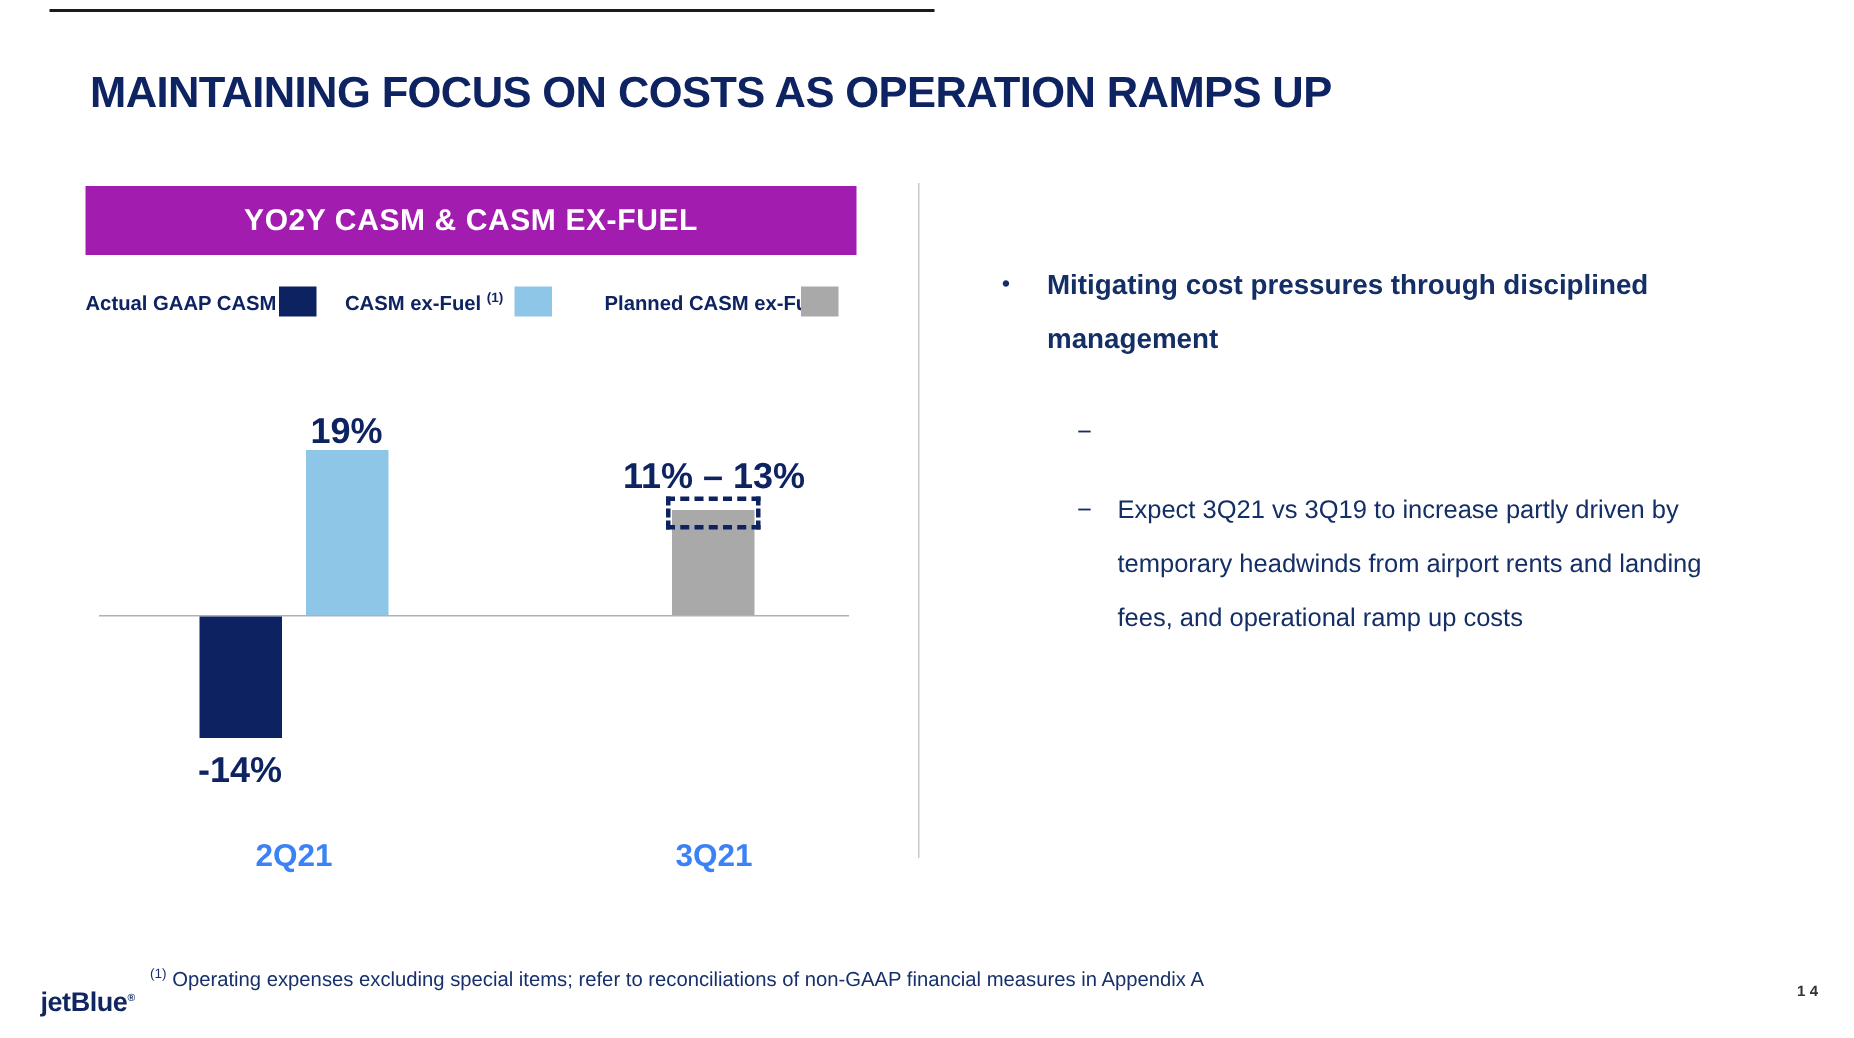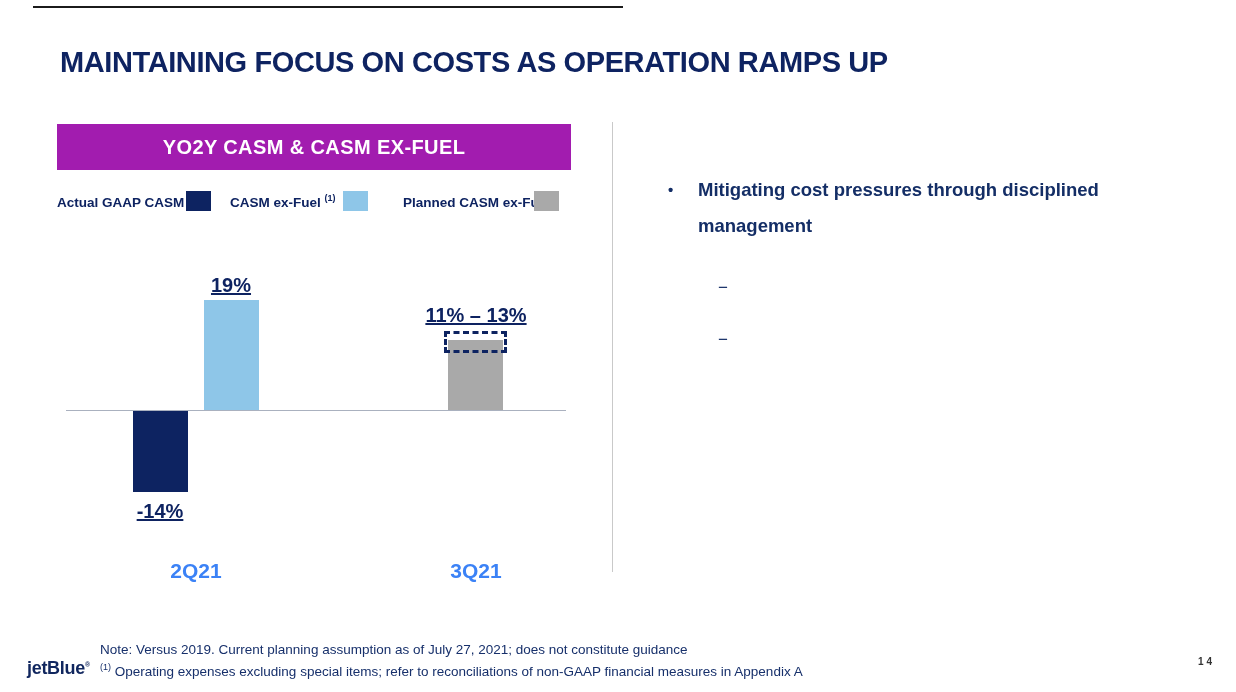--- a/index.html
+++ b/index.html
@@ -30,21 +30,21 @@
   .axis-line { position:absolute; left:66px; top:410px; width:500px; height:1px; background:#aab1bf; }
   .bar { position:absolute; width:55px; background:#999; }
   .bar-navy { left:133px; }
   .bar-blue { left:204px; }
   .bar-gray { left:448px; }
   .range-box {
     position:absolute; left:444px; top:331px; width:63px; height:22px;
     border:3px dashed #0d2361; box-sizing:border-box; background:transparent;
   }
   .val-label {
-    position:absolute; font-size:20px; font-weight:bold; color:#0e2361; text-align:center; white-space:nowrap;text-decoration:underline;
+    position:absolute; font-size:24px; font-weight:bold; color:#0e2361; text-align:center; white-space:nowrap;
   }
   .lbl-19    { left:181px; top:274px; width:100px; }
   .lbl-neg14 { left:110px; top:500px; width:100px; }
   .lbl-range { left:406px; top:304px; width:140px; }
   .cat-label {
     position:absolute; top:559px; width:100px; font-size:21px; font-weight:bold;
     color:#3b82f6; text-align:center;
   }
   .cat0 { left:146px; } .cat1 { left:426px; }
   .divider { position:absolute; left:612px; top:122px; width:1px; height:450px; background:#c9c9c9; }
@@ -115,25 +115,25 @@
   <section class="commentary">
     <div class="main-bullet">
       <span class="dot">•</span>
       <p>Mitigating cost pressures through disciplined management</p>
     </div>
     <div class="sub-bullet">
       <span class="dash">−</span>
     </div>
     <div class="sub-bullet">
       <span class="dash">−</span>
+      <p>Expect 3Q21 vs 3Q19 to increase partly driven by temporary headwinds from airport rents and landing fees, and operational ramp up costs</p>
     </div>
   </section>
 
   <footer>
     <div class="logo"><span>jetBlue</span><sup>®</sup></div>
     <div class="note">
-      <div>Note: Versus 2019. Current planning assumption as of July 27, 2021; does not constitute guidance</div>
       <div><sup>(1)</sup> <span>Operating expenses excluding special items; refer to reconciliations of non-GAAP financial measures in Appendix A</span></div>
     </div>
     <div class="page-num">14</div>
   </footer>
 
 </div>
 
 </body></html>

